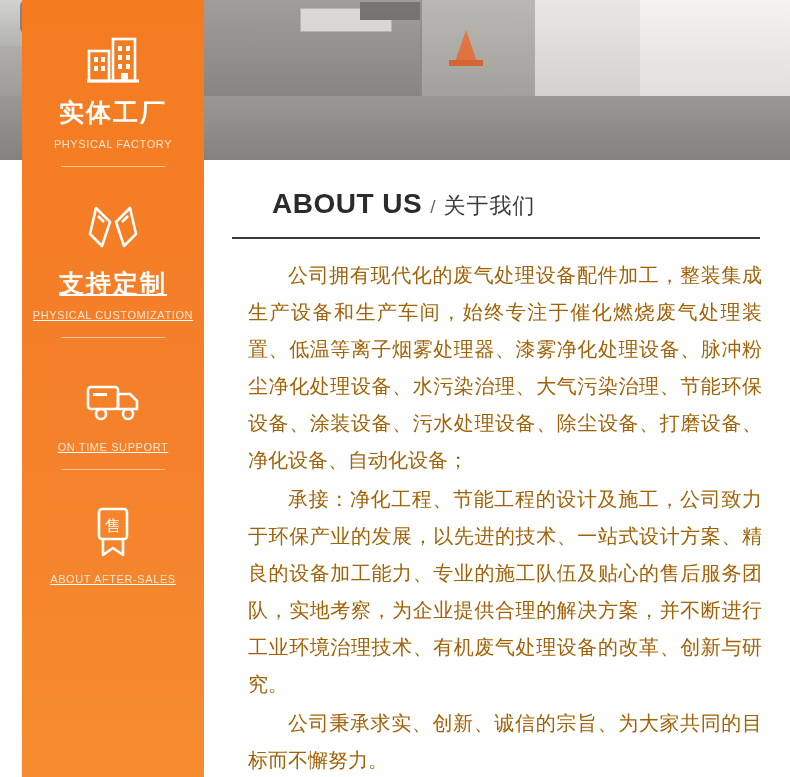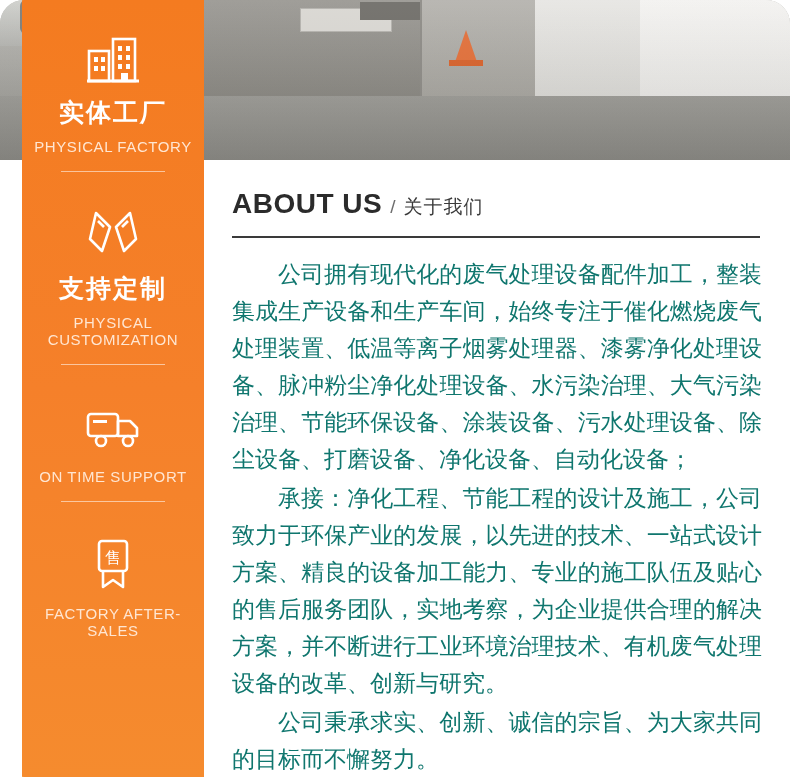--- a/index.html
+++ b/index.html
@@ -12,21 +12,20 @@
     font-family: "Liberation Sans", sans-serif;
     background: #ffffff;
     overflow: hidden;
   }
   .page {
     position: relative;
     width: 790px;
     height: 777px;
     overflow: hidden;
     background: #ffffff;
-    border-radius: 24px;
   }
 
   
   .photo-band {
     position: absolute;
     top: 0;
     left: 0;
     width: 790px;
     height: 160px;
     overflow: hidden;
@@ -125,37 +124,37 @@
     flex-direction: column;
     align-items: center;
   }
   .feature {
     width: 182px;
     text-align: center;
     color: #ffffff;
     position: relative;
     padding-bottom: 18px;
   }
-  .feature + .feature { padding-top: 12px; }
+  .feature + .feature { padding-top: 12px; text-decoration: underline; }
   .feature .icon-wrap {
     height: 64px;
     display: flex;
     align-items: center;
     justify-content: center;
   }
   .feature .cn {
     font-size: 25px;
     font-weight: bold;
     letter-spacing: 2px;
     margin-top: 6px;
     color: #ffffff;
     font-family: "Liberation Sans", "DejaVu Sans", sans-serif;
   }
   .feature .en {
-    font-size: 15px;
+    font-size: 11px;
     letter-spacing: 0.6px;
     margin-top: 9px;
     color: #ffe6d2;
   }
   .feature .rule {
     width: 104px;
     height: 1px;
     background: rgba(255,255,255,0.55);
     margin: 16px auto 0 auto;
   }
@@ -172,46 +171,47 @@
     display: flex;
     align-items: baseline;
     padding-top: 28px;
   }
   .about-en {
     font-size: 28px;
     font-weight: bold;
     color: #2b2b2b;
     letter-spacing: 0.5px;
     font-family: "Liberation Sans", sans-serif;
+    margin-left: 40px;
   }
   .about-slash {
     font-size: 19px;
     color: #6e6e6e;
     margin: 0 8px;
   }
   .about-cn {
-    font-size: 19px;
+    font-size: 22px;
     color: #3a3a3a;
     letter-spacing: 1px;
   }
   .head-rule {
     width: 528px;
     height: 2px;
     background: #3a3a3a;
     margin-top: 16px;
   }
   .body-copy {
     margin-top: 18px;
     width: 530px;
   }
   .body-copy p {
-    margin: 0 0 2px 0;
-    font-size: 23px;
+    margin: 0 0 2px 16px;
+    font-size: 20px;
     line-height: 37px;
-    color: #0f766e;
+    color: #a16207;
     text-align: justify;
     text-indent: 2em;
     font-family: "Liberation Sans", "DejaVu Sans", sans-serif;
   }
 </style>
 </head>
 <body>
 
 <div class="page">
 
@@ -297,21 +297,21 @@
     <div class="feature last">
       <div class="icon-wrap">
         <svg width="52" height="58" viewBox="0 0 52 58" aria-hidden="true">
           <g fill="none" stroke="#ffffff" stroke-width="2.6" stroke-linejoin="round">
             <rect x="12" y="6" width="28" height="30" rx="3"></rect>
             <path d="M16 36 L16 52 L26 45 L36 52 L36 36"></path>
           </g>
           <text x="26" y="28" font-size="16" font-family="Liberation Sans, sans-serif" fill="#ffffff" text-anchor="middle">售</text>
         </svg>
       </div>
-      <div class="en">FACTORY AFTER-SALES</div>
+      <div class="en">ABOUT AFTER-SALES</div>
 
     </div>
 
   </div>
 
   <div class="content">
     <div class="about-head">
       <span class="about-en">ABOUT US</span>
       <span class="about-slash">/</span>
       <span class="about-cn">关于我们</span>

